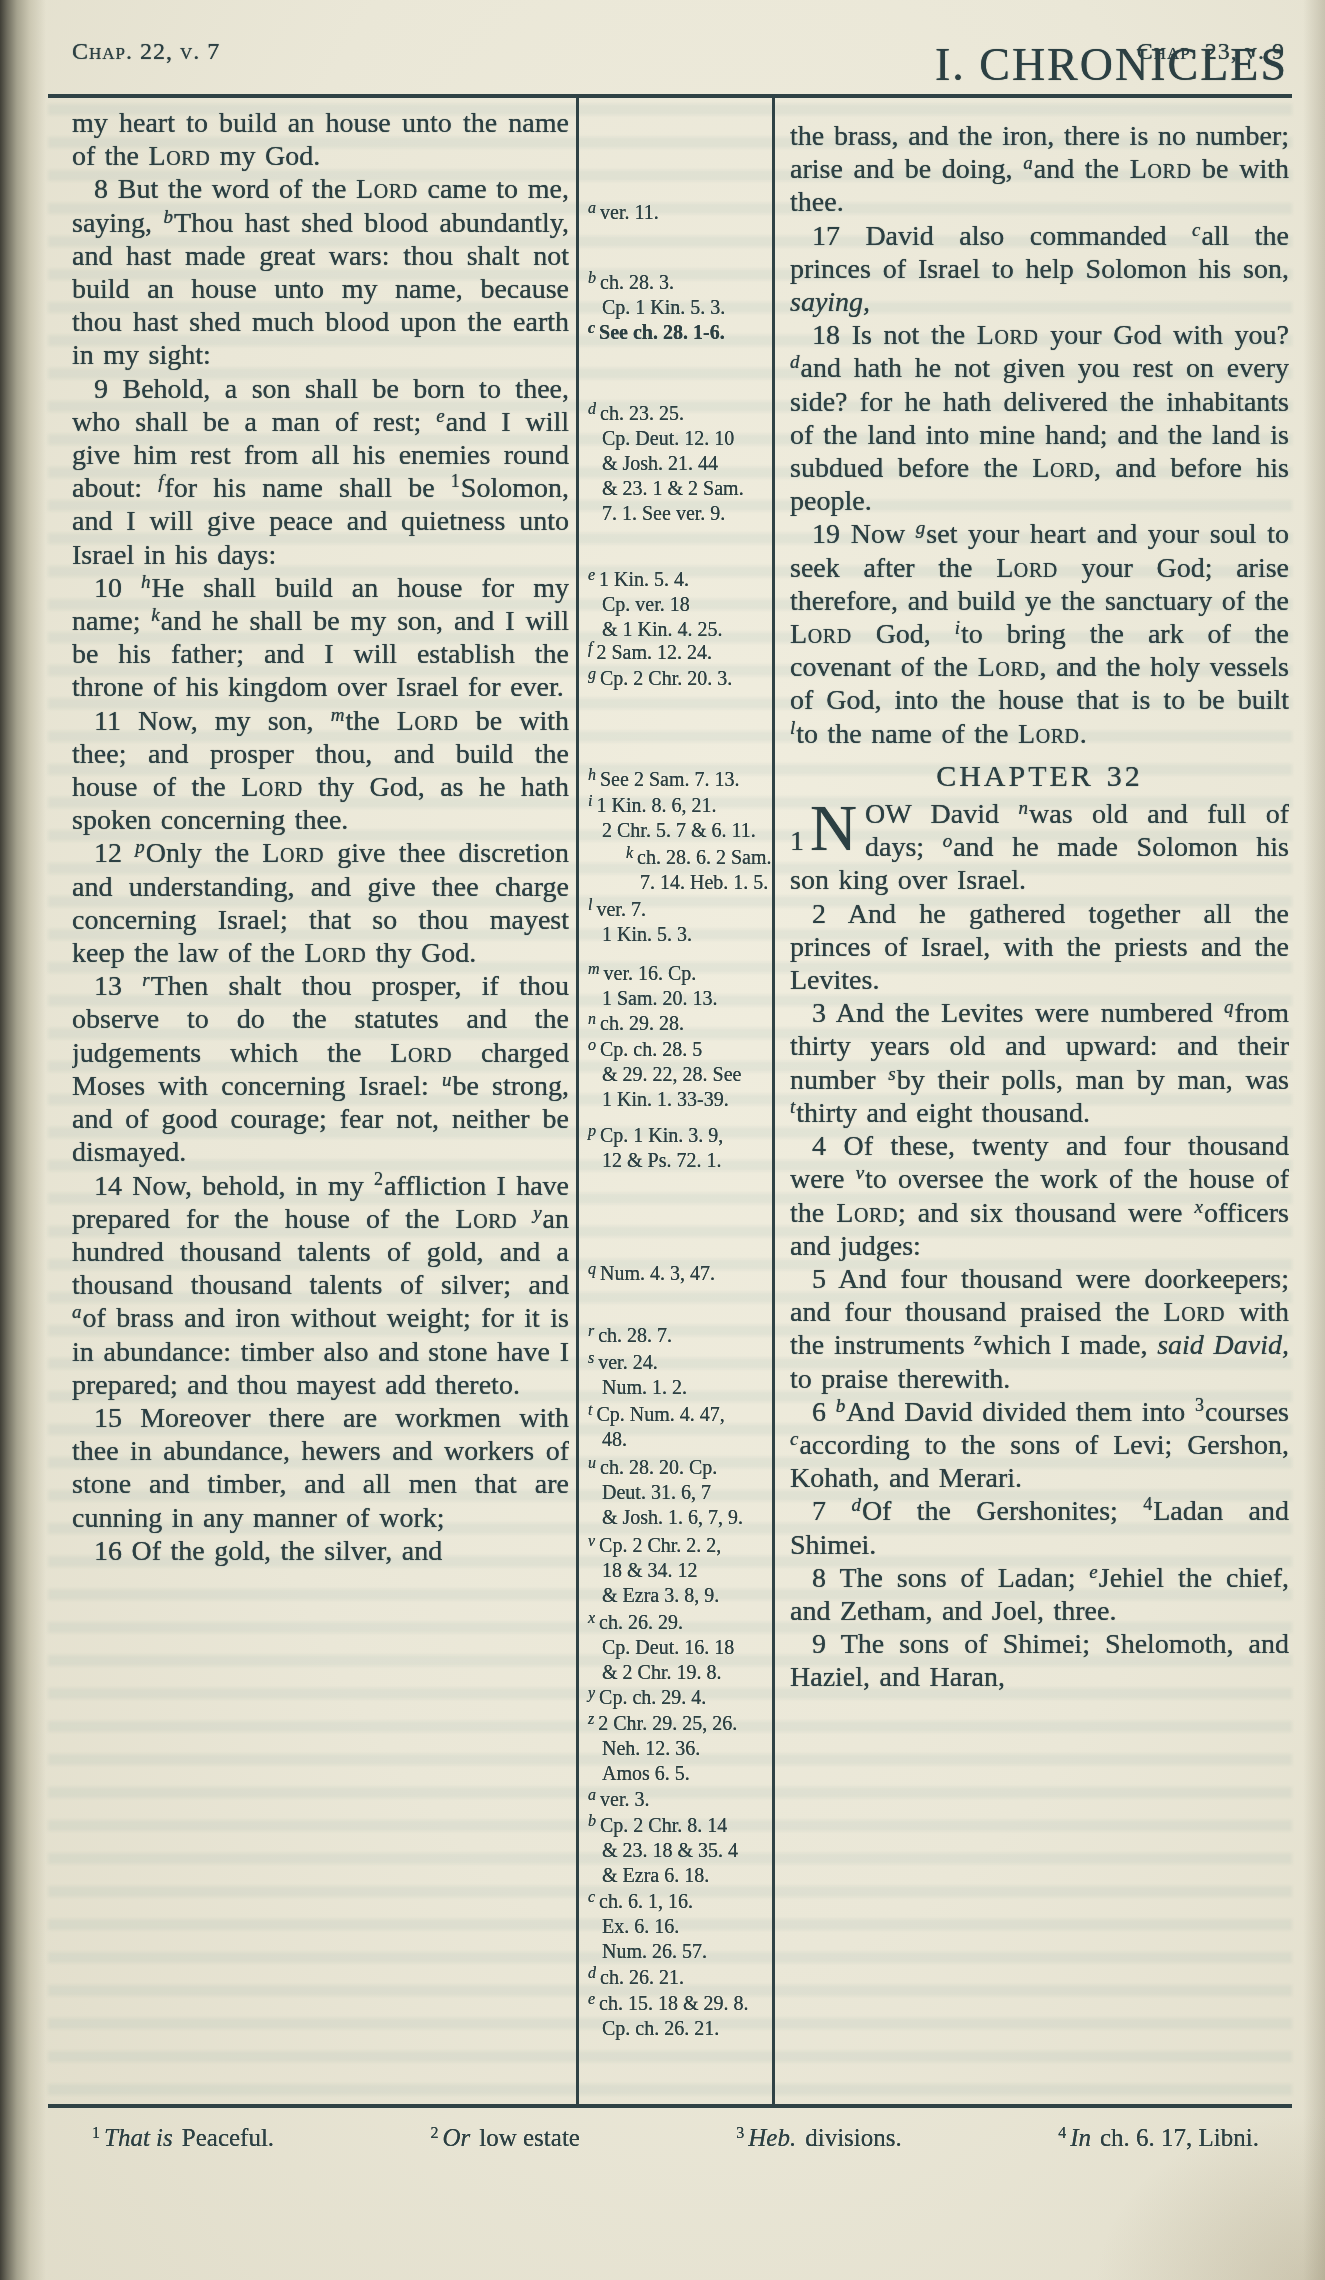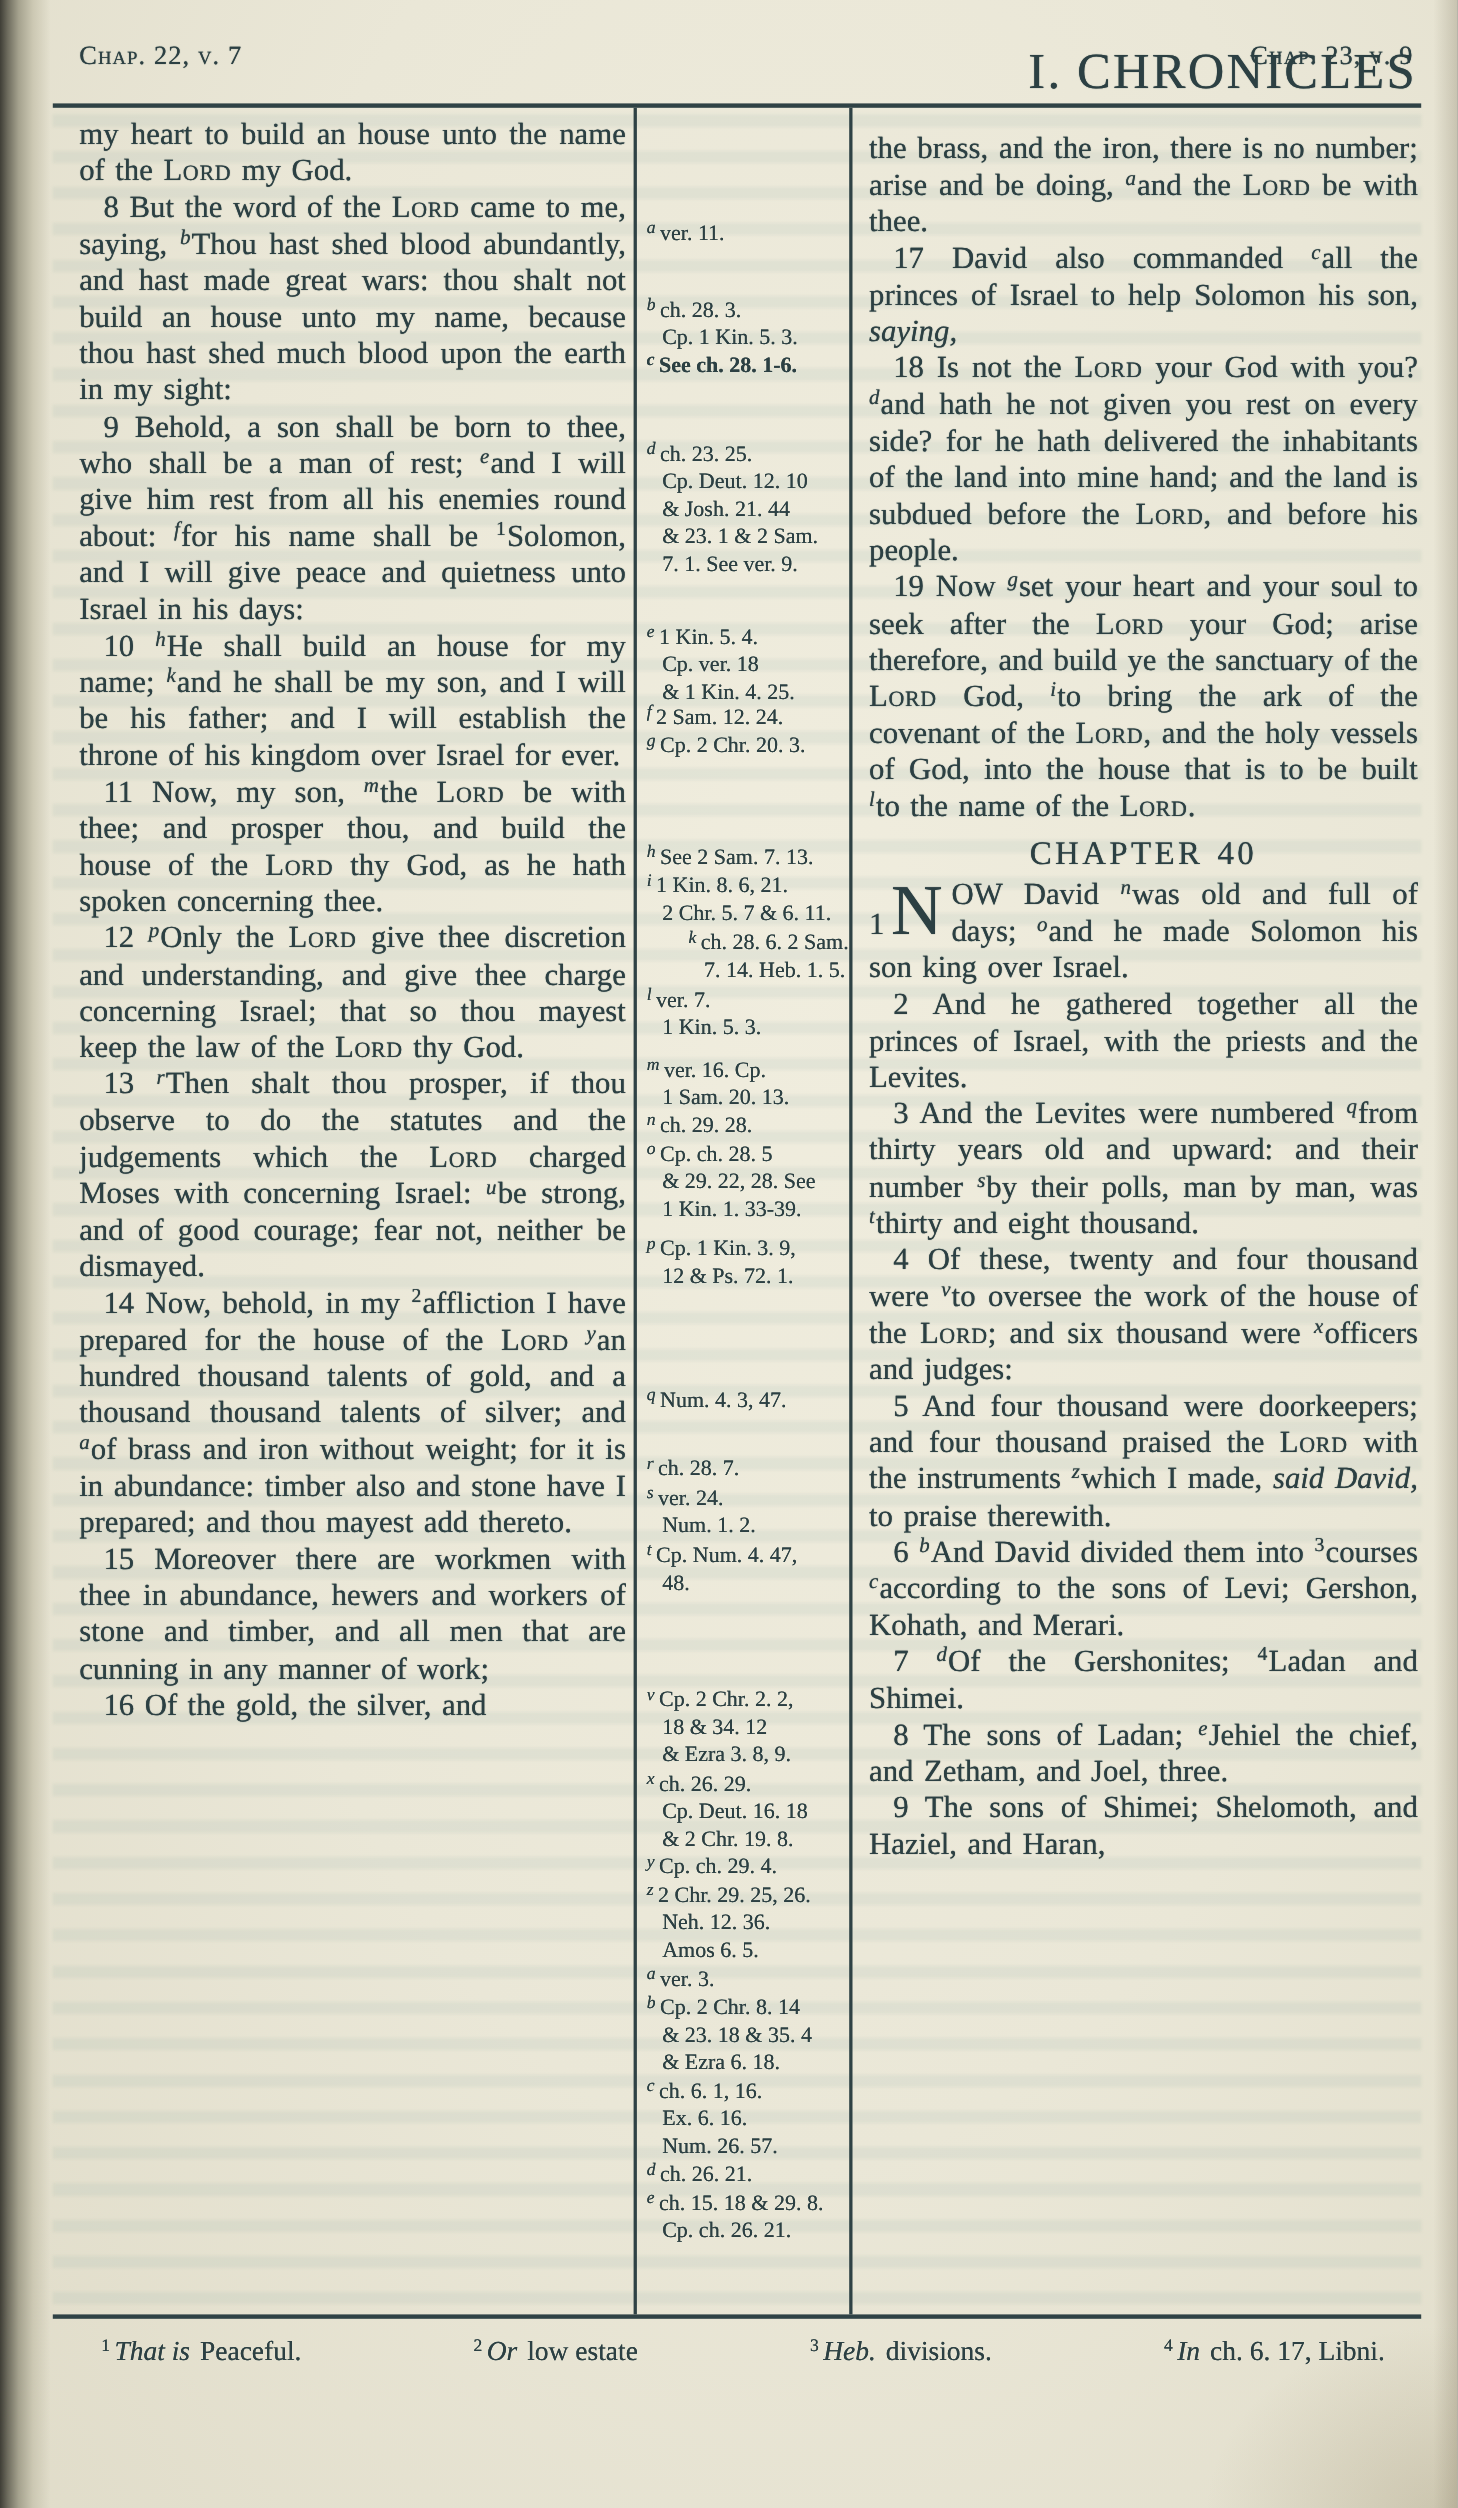--- a/index.html
+++ b/index.html
@@ -136,36 +136,37 @@
       <div class="ref" style="top: 740px; margin-left: 38px;"><span class="reflet">k</span>ch. 28. 6.  2 Sam.<br>7. 14.  Heb. 1. 5.</div>
       <div class="ref" style="top: 792px;"><span class="reflet">l</span>ver. 7.<br>1 Kin. 5. 3.</div>
       <div class="ref" style="top: 856px;"><span class="reflet">m</span>ver. 16.  Cp.<br>1 Sam. 20. 13.</div>
       <div class="ref" style="top: 906px;"><span class="reflet">n</span>ch. 29. 28.</div>
       <div class="ref" style="top: 932px;"><span class="reflet">o</span>Cp. ch. 28. 5<br>&amp; 29. 22, 28.  See<br>1 Kin. 1. 33-39.</div>
       <div class="ref" style="top: 1018px;"><span class="reflet">p</span>Cp. 1 Kin. 3. 9,<br>12 &amp; Ps. 72. 1.</div>
       <div class="ref" style="top: 1156px;"><span class="reflet">q</span>Num. 4. 3, 47.</div>
       <div class="ref" style="top: 1218px;"><span class="reflet">r</span>ch. 28. 7.</div>
       <div class="ref" style="top: 1245px;"><span class="reflet">s</span>ver. 24.<br>Num. 1. 2.</div>
       <div class="ref" style="top: 1297px;"><span class="reflet">t</span>Cp. Num. 4. 47,<br>48.</div>
+      <div class="ref" style="top: 1350px;"><span class="reflet">u</span>ch. 28. 20.  Cp.<br>Deut. 31. 6, 7<br>&amp; Josh. 1. 6, 7, 9.</div>
       <div class="ref" style="top: 1428px;"><span class="reflet">v</span>Cp. 2 Chr. 2. 2,<br>18 &amp; 34. 12<br>&amp; Ezra 3. 8, 9.</div>
       <div class="ref" style="top: 1505px;"><span class="reflet">x</span>ch. 26. 29.<br>Cp. Deut. 16. 18<br>&amp; 2 Chr. 19. 8.</div>
       <div class="ref" style="top: 1580px;"><span class="reflet">y</span>Cp. ch. 29. 4.</div>
       <div class="ref" style="top: 1606px;"><span class="reflet">z</span>2 Chr. 29. 25, 26.<br>Neh. 12. 36.<br>Amos 6. 5.</div>
       <div class="ref" style="top: 1682px;"><span class="reflet">a</span>ver. 3.</div>
       <div class="ref" style="top: 1708px;"><span class="reflet">b</span>Cp. 2 Chr. 8. 14<br>&amp; 23. 18 &amp; 35. 4<br>&amp; Ezra 6. 18.</div>
       <div class="ref" style="top: 1784px;"><span class="reflet">c</span>ch. 6. 1, 16.<br>Ex. 6. 16.<br>Num. 26. 57.</div>
       <div class="ref" style="top: 1860px;"><span class="reflet">d</span>ch. 26. 21.</div>
       <div class="ref" style="top: 1886px;"><span class="reflet">e</span>ch. 15. 18 &amp; 29. 8.<br>Cp. ch. 26. 21.</div>
     </div>
   <div class="col col-right" id="col-right">
       <p class="flush">the brass, and the iron, there is no number; arise and be doing, <span class="supref">a</span>and the <span class="sc">Lord</span> be with thee.</p>
       <p>17 David also commanded <span class="supref">c</span>all the princes of Israel to help Solomon his son, <span class="it">saying,</span></p>
       <p>18 Is not the <span class="sc">Lord</span> your God with you? <span class="supref">d</span>and hath he not given you rest on every side? for he hath delivered the inhabitants of the land into mine hand; and the land is subdued before the <span class="sc">Lord</span>, and before his people.</p>
       <p>19 Now <span class="supref">g</span>set your heart and your soul to seek after the <span class="sc">Lord</span> your God; arise therefore, and build ye the sanctuary of the <span class="sc">Lord</span> God, <span class="supref">i</span>to bring the ark of the covenant of the <span class="sc">Lord</span>, and the holy vessels of God, into the house that is to be built <span class="supref">l</span>to the name of the <span class="sc">Lord</span>.</p>
-      <p class="chapter-heading">CHAPTER 40</p>
+      <p class="chapter-heading">CHAPTER 32</p>
       <p class="flush"><span class="dcbox"><span class="dcnum">1</span><span class="dcletter">N</span></span>OW David <span class="supref">n</span>was old and full of days; <span class="supref">o</span>and he made Solomon his son king over Israel.</p>
       <p>2 And he gathered together all the princes of Israel, with the priests and the Levites.</p>
       <p>3 And the Levites were numbered <span class="supref">q</span>from thirty years old and upward: and their number <span class="supref">s</span>by their polls, man by man, was <span class="supref">t</span>thirty and eight thousand.</p>
       <p>4 Of these, twenty and four thousand were <span class="supref">v</span>to oversee the work of the house of the <span class="sc">Lord</span>; and six thousand were <span class="supref">x</span>officers and judges:</p>
       <p>5 And four thousand were doorkeepers; and four thousand praised the <span class="sc">Lord</span> with the instruments <span class="supref">z</span>which I made, <span class="it">said David,</span> to praise therewith.</p>
       <p>6 <span class="supref">b</span>And David divided them into <span class="supnum">3</span>courses <span class="supref">c</span>according to the sons of Levi; Gershon, Kohath, and Merari.</p>
       <p>7 <span class="supref">d</span>Of the Gershonites; <span class="supnum">4</span>Ladan and Shimei.</p>
       <p>8 The sons of Ladan; <span class="supref">e</span>Jehiel the chief, and Zetham, and Joel, three.</p>
       <p>9 The sons of Shimei; Shelomoth, and Haziel, and Haran,</p>
     </div>

